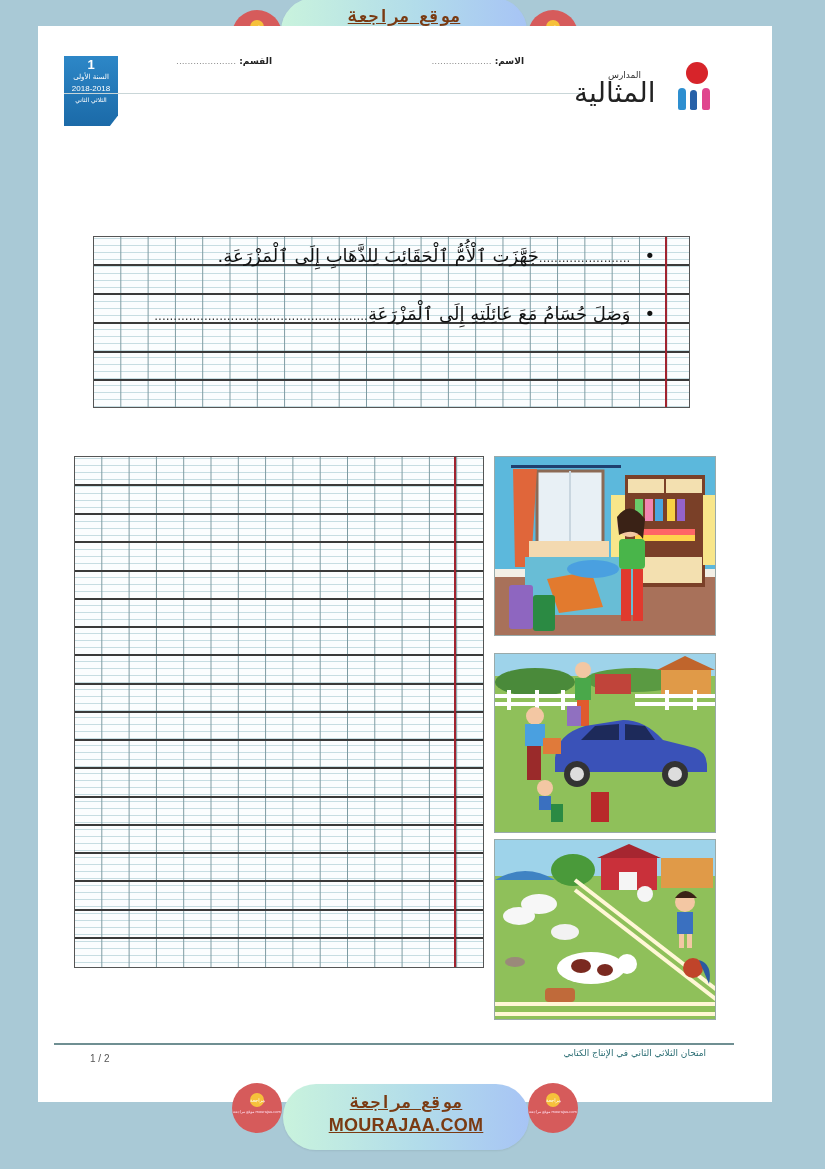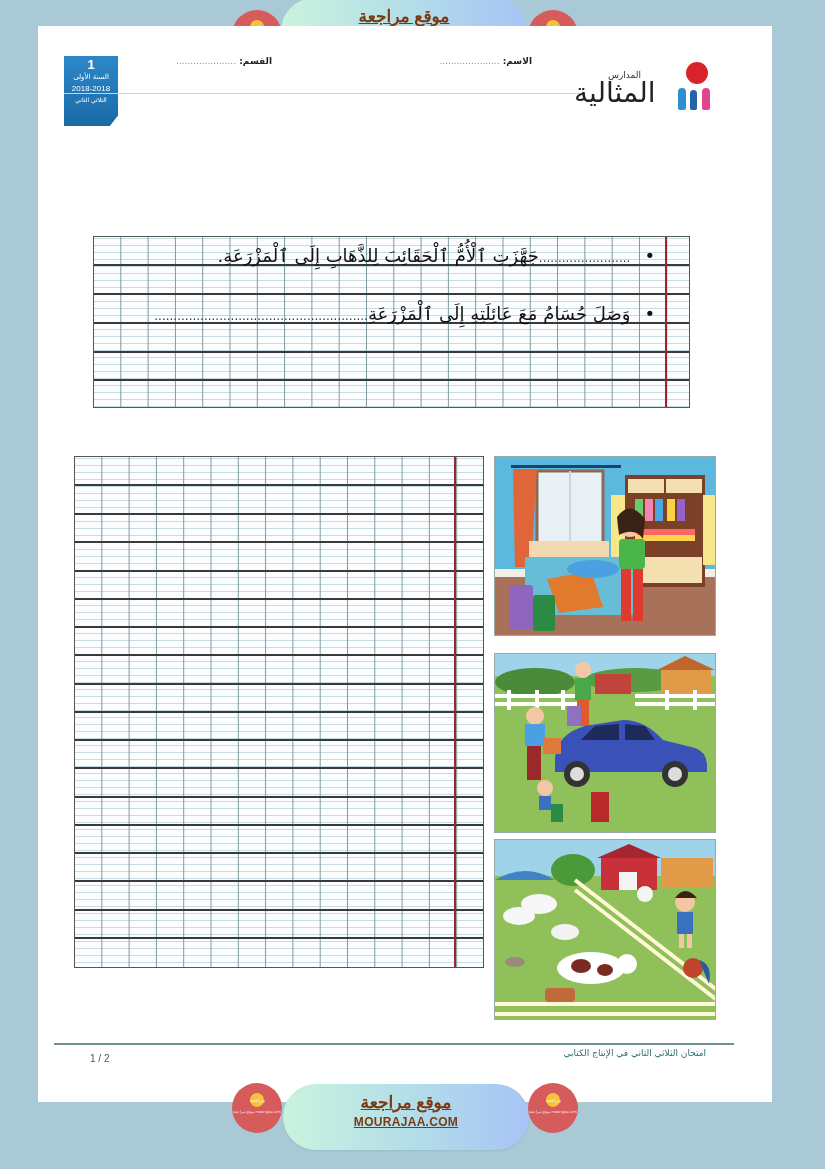--- a/index.html
+++ b/index.html
@@ -13,22 +13,22 @@
     position: absolute; left: 38px; top: 26px; width: 734px; height: 1076px;
     background: #ffffff;
   }
   
   .wm-pill {
     position: absolute; width: 246px; height: 66px; border-radius: 33px;
     background: linear-gradient(90deg, #c9f3dd 0%, #b2dcea 55%, #a7c4f5 100%);
     text-align: center; color: #7a3a12; font-weight: bold;
     box-shadow: 0 1px 2px rgba(0,0,0,0.08);
   }
-  .wm-pill .ar { font-size: 17px; text-decoration: underline; margin-top: 8px; direction: rtl; font-family: Liberation Sans, sans-serif; }
-  .wm-pill .en { font-size: 12px; text-decoration: underline; margin-top: 2px; font-family: "Liberation Sans", sans-serif; letter-spacing: 0.3px; }
+  .wm-pill .ar { font-size: 17px; text-decoration: underline; margin-top: 8px; direction: rtl; font-family: Liberation Mono, monospace; }
+  .wm-pill .en { font-size: 18px; text-decoration: underline; margin-top: 2px; font-family: "Liberation Sans", sans-serif; letter-spacing: 0.3px; }
   .wm-circle {
     position: absolute; width: 50px; height: 50px; border-radius: 50%;
     background: #d65b5b; text-align: center;
   }
   .wm-circle .dot {
     width: 14px; height: 14px; border-radius: 50%; background: #f6c13b;
     margin: 10px auto 2px; font-size: 5px; line-height: 14px; color: #fff;
   }
   .wm-circle .small { font-size: 4px; color: #fde; line-height: 5px; font-family: "Liberation Sans", sans-serif; }
 
@@ -104,21 +104,21 @@
     <div class="num">1</div>
     <div class="t1">السنة الأولى</div>
     <div class="yr">2018-2018</div>
     <div class="t2">الثلاثي الثاني</div>
   </div>
 
   <div class="hdr-field" style="right:500px;">
     <span>القسم:</span>
     <span class="dots">.....................</span>
   </div>
-  <div class="hdr-field" style="right:240px;">
+  <div class="hdr-field" style="right:248px;">
     <span>الاسم:</span>
     <span class="dots">.....................</span>
   </div>
   <div class="hdr-line"></div>
 
   <div class="logo">
     <div class="ball"></div>
     <div class="p1"></div>
     <div class="p2"></div>
     <div class="p3"></div>

